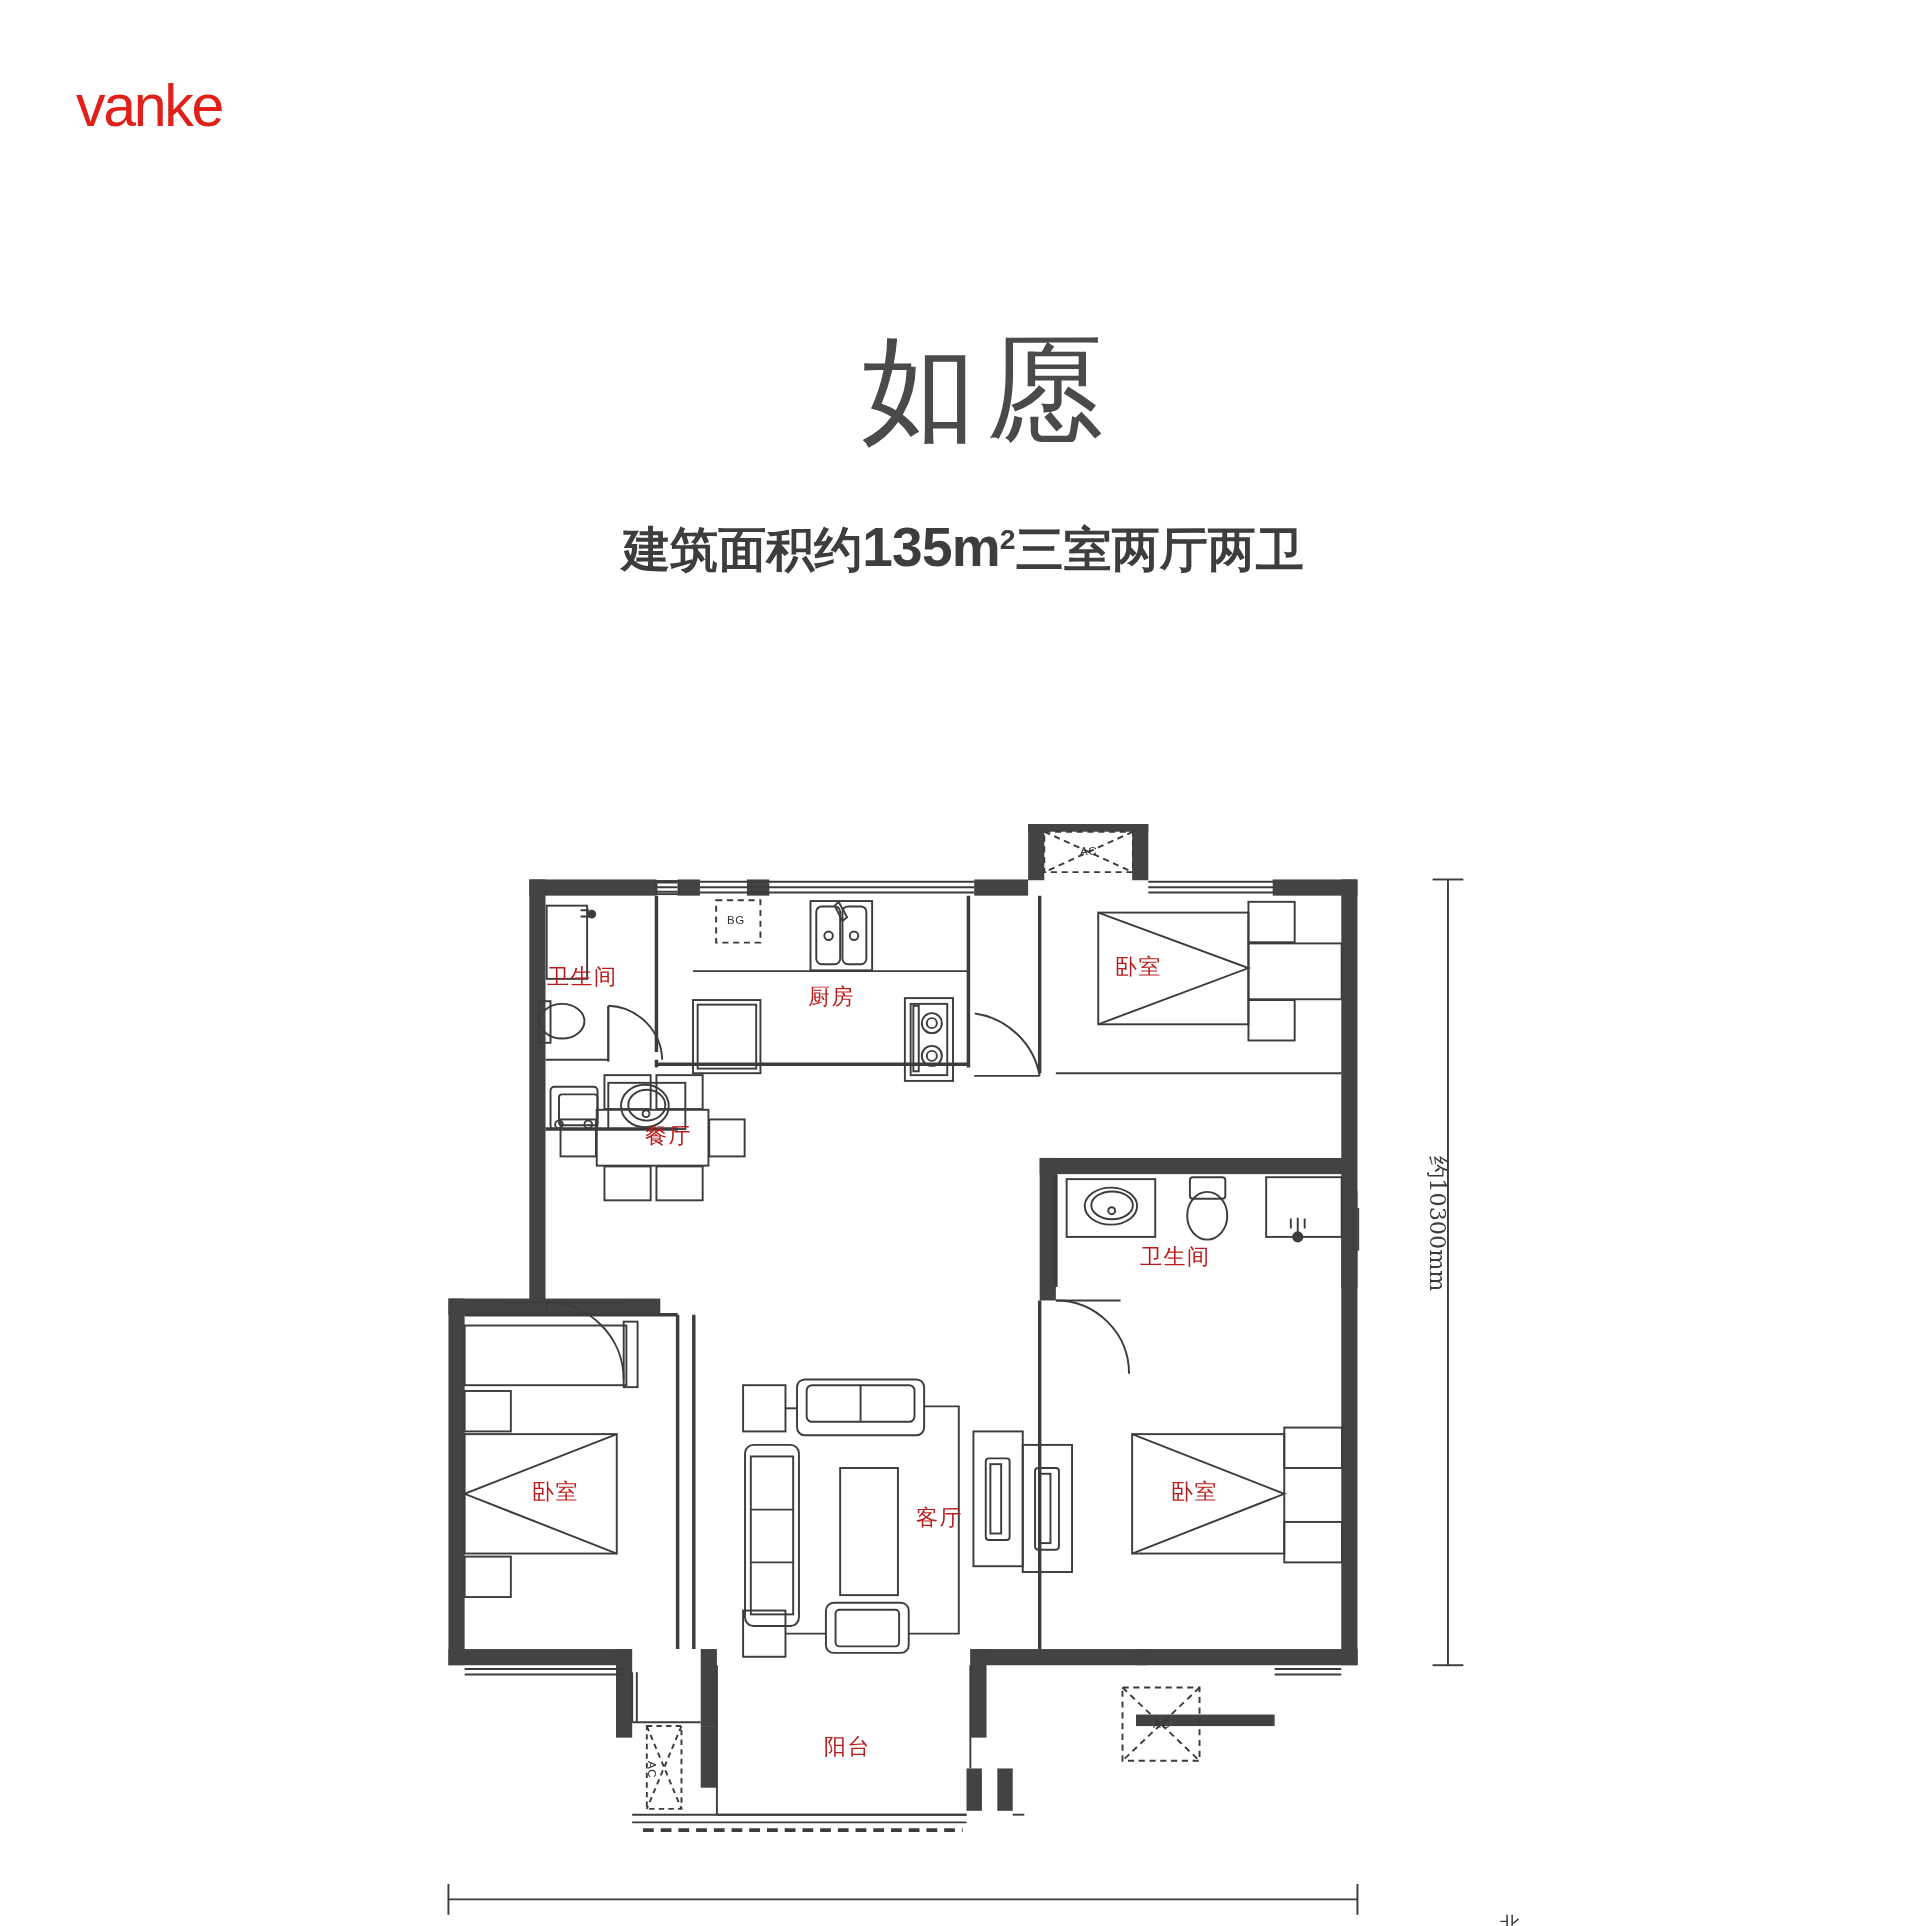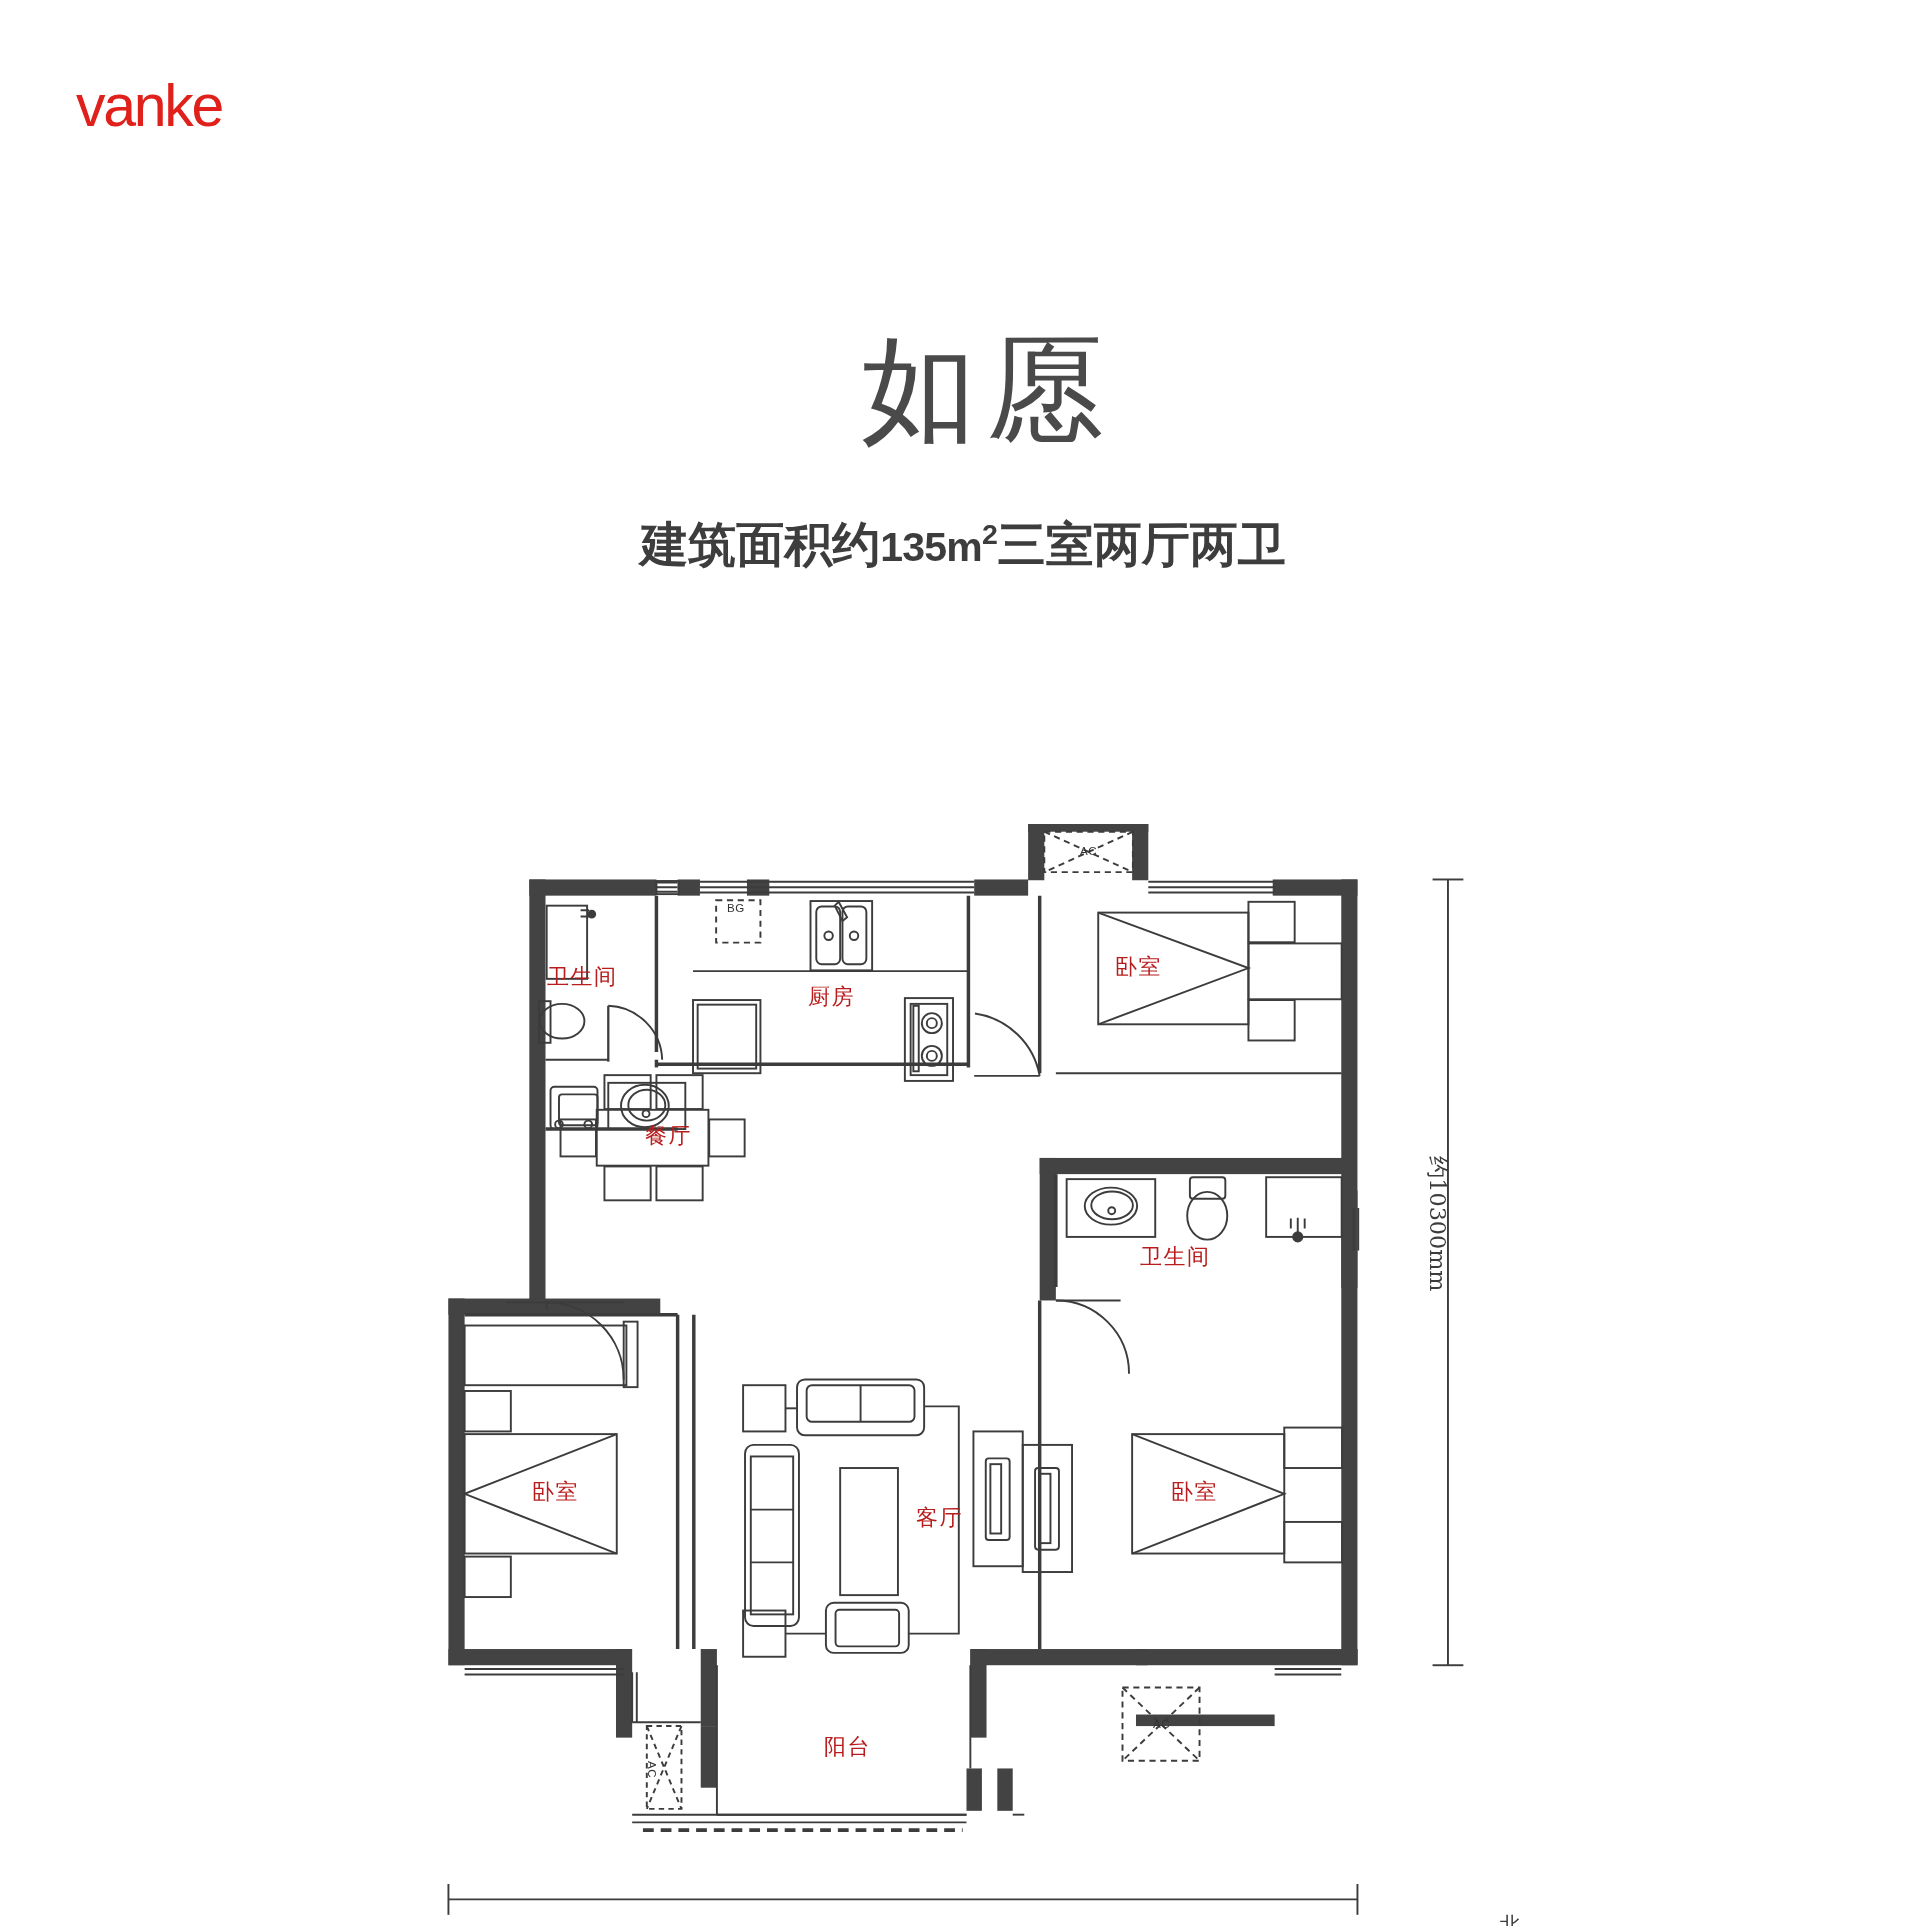--- a/index.html
+++ b/index.html
@@ -24,21 +24,21 @@
     font-family:"DejaVu Serif", serif;
     font-size:116px;font-weight:400;letter-spacing:10px;
     color:#4a4a4a;line-height:1;padding-left:48px;
   }
   .subtitle{
     position:absolute;left:0;right:0;top:520px;text-align:center;
     font-family:"Liberation Sans", sans-serif;
     font-size:48px;font-weight:700;color:#3d3d3d;
     line-height:1;white-space:nowrap;
   }
-  .subtitle .big{font-size:41px;letter-spacing:-0.8px;}
+  .subtitle .big{font-size:55px;letter-spacing:-0.8px;}
   .subtitle sup{font-size:28.5px;vertical-align:super;}
 
   
   .plan{position:absolute;left:408px;top:790px;width:1117px;height:1279px;}
   .plan svg{display:block;}
 
   
   .rlabel{
     position:absolute;font-family:Liberation Mono, monospace;
     font-size:22px;color:#b91c1c;white-space:nowrap;letter-spacing:1.5px;
@@ -345,21 +345,21 @@
     <div class="rlabel" style="left:139px;top:178px;">卫生间</div>
     <div class="rlabel" style="left:400px;top:198px;">厨房</div>
     <div class="rlabel" style="left:220px;top:337px;margin-left:17px;">餐厅</div>
     <div class="rlabel" style="left:707px;top:168px;">卧室</div>
     <div class="rlabel" style="left:732px;top:458px;">卫生间</div>
     <div class="rlabel" style="left:124px;top:693px;">卧室</div>
     <div class="rlabel" style="left:508px;top:719px;">客厅</div>
     <div class="rlabel" style="left:763px;top:693px;">卧室</div>
     <div class="rlabel" style="left:416px;top:936px;margin-top:12px;">阳台</div>
 
-    <div class="tinylabel" style="left:319px;top:112px;">BG</div>
+    <div class="tinylabel" style="left:319px;top:124px;">BG</div>
     <div class="tinylabel" style="left:672px;top:55px;">AC</div>
     <div class="tinylabel" style="left:250px;top:971px;transform:rotate(90deg);transform-origin:left top;">AC</div>
     <div class="tinylabel" style="left:745px;top:928px;">AC</div>
   </div>
 
   <div class="dim-right">约10300mm</div>
 
   <div class="compass">
     <div class="north">北</div>
 

